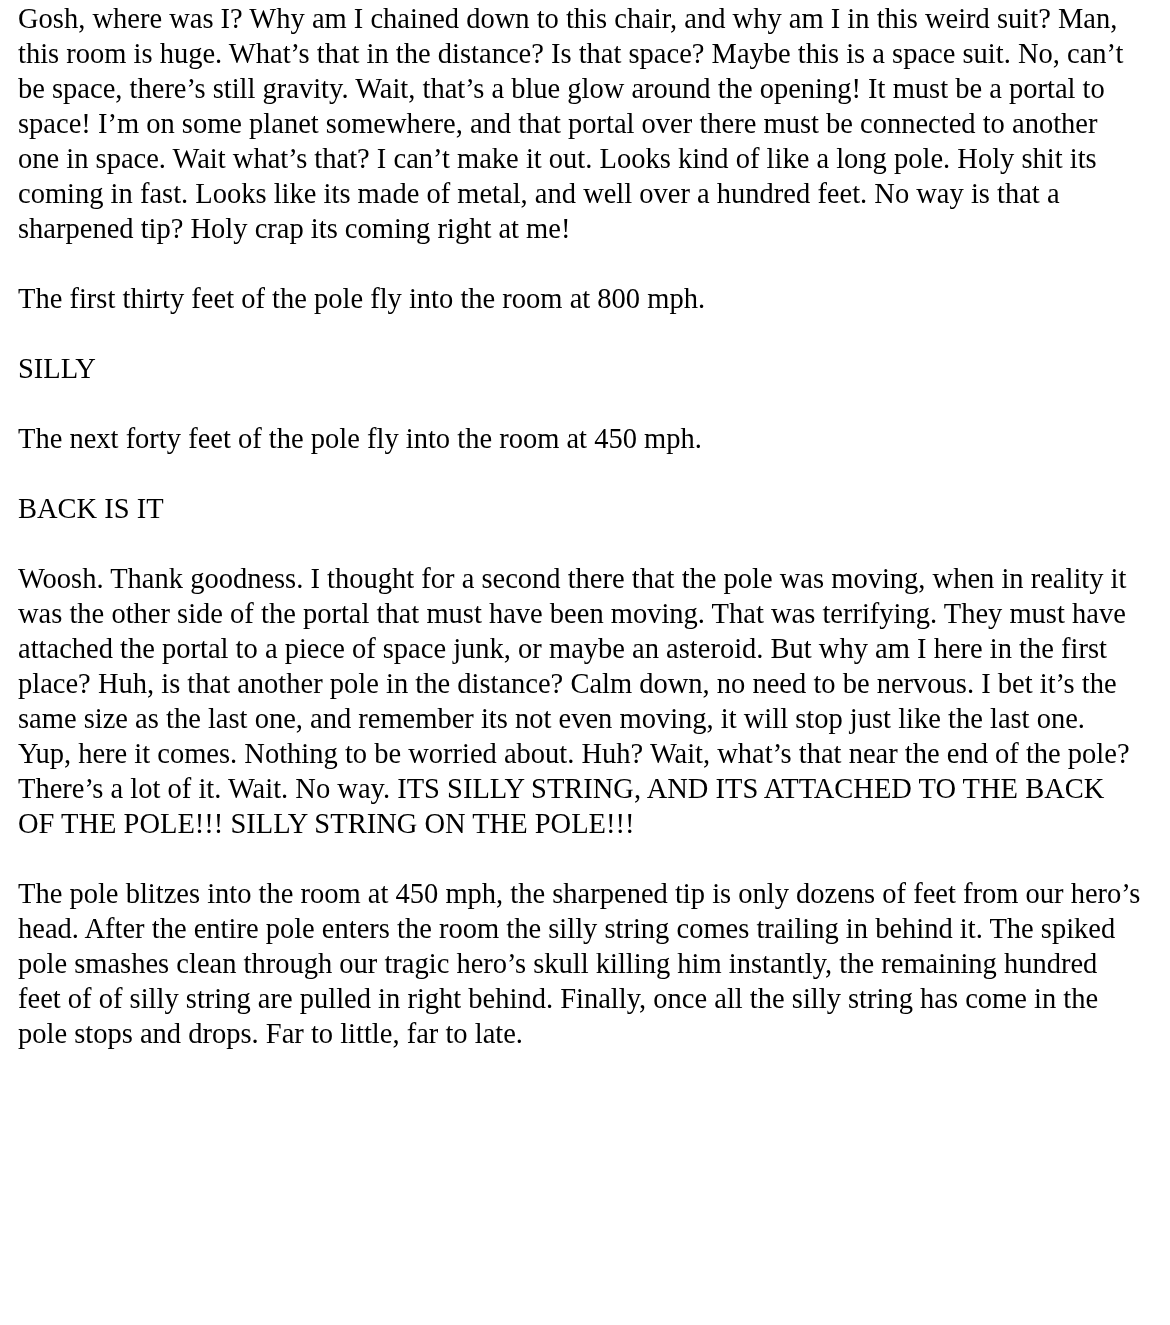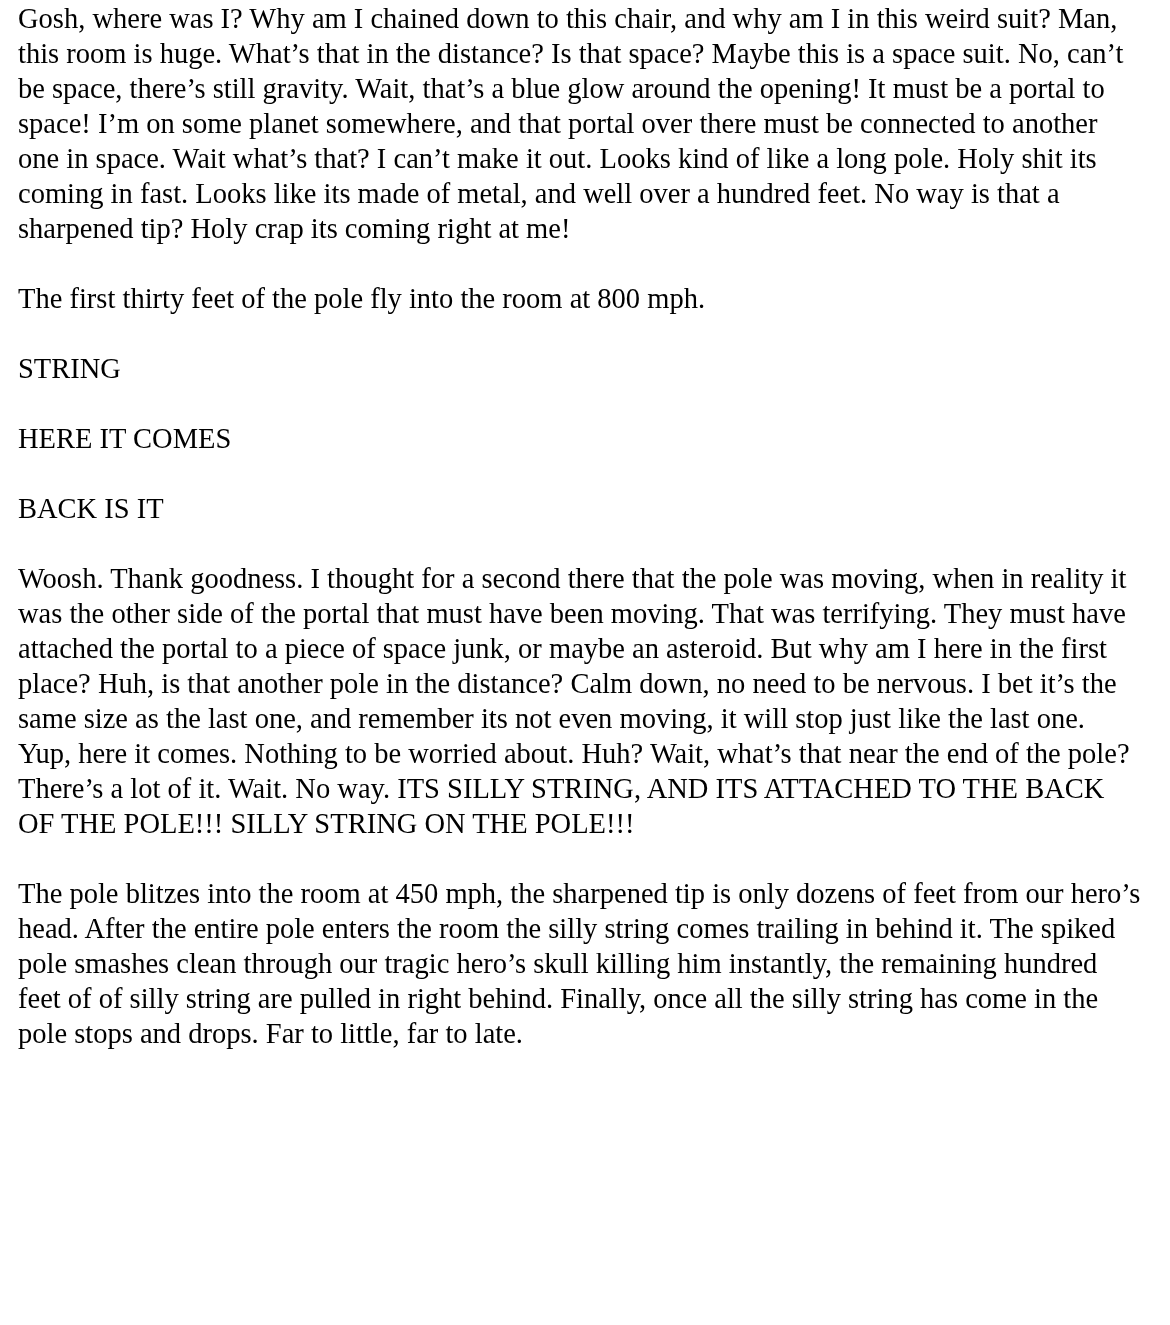--- a/index.html
+++ b/index.html
@@ -29,18 +29,18 @@
   .doc p:last-child {
     margin-bottom: 16px;
   }
 </style>
 </head>
 <body>
 
 <main class="doc">
   <p>Gosh, where was I? Why am I chained down to this chair, and why am I in this weird suit? Man, this room is huge. What’s that in the distance? Is that space? Maybe this is a space suit. No, can’t be space, there’s still gravity. Wait, that’s a blue glow around the opening! It must be a portal to space! I’m on some planet somewhere, and that portal over there must be connected to another one in space. Wait what’s that? I can’t make it out. Looks kind of like a long pole. Holy shit its coming in fast. Looks like its made of metal, and well over a hundred feet. No way is that a sharpened tip? Holy crap its coming right at me!</p>
   <p>The first thirty feet of the pole fly into the room at 800 mph.</p>
-  <p>STRING</p>
-  <p>HERE IT COMES</p>
+  <p>SILLY</p>
+  <p>The next forty feet of the pole fly into the room at 450 mph.</p>
   <p>BACK IS IT</p>
   <p>Woosh. Thank goodness. I thought for a second there that the pole was moving, when in reality it was the other side of the portal that must have been moving. That was terrifying. They must have attached the portal to a piece of space junk, or maybe an asteroid. But why am I here in the first place? Huh, is that another pole in the distance? Calm down, no need to be nervous. I bet it’s the same size as the last one, and remember its not even moving, it will stop just like the last one. Yup, here it comes. Nothing to be worried about. Huh? Wait, what’s that near the end of the pole? There’s a lot of it. Wait. No way. ITS SILLY STRING, AND ITS ATTACHED TO THE BACK OF THE POLE!!! SILLY STRING ON THE POLE!!!</p>
   <p>The pole blitzes into the room at 450 mph, the sharpened tip is only dozens of feet from our hero’s head. After the entire pole enters the room the silly string comes trailing in behind it. The spiked pole smashes clean through our tragic hero’s skull killing him instantly, the remaining hundred feet of of silly string are pulled in right behind. Finally, once all the silly string has come in the pole stops and drops. Far to little, far to late.</p>
 </main>
 
 </body></html>

